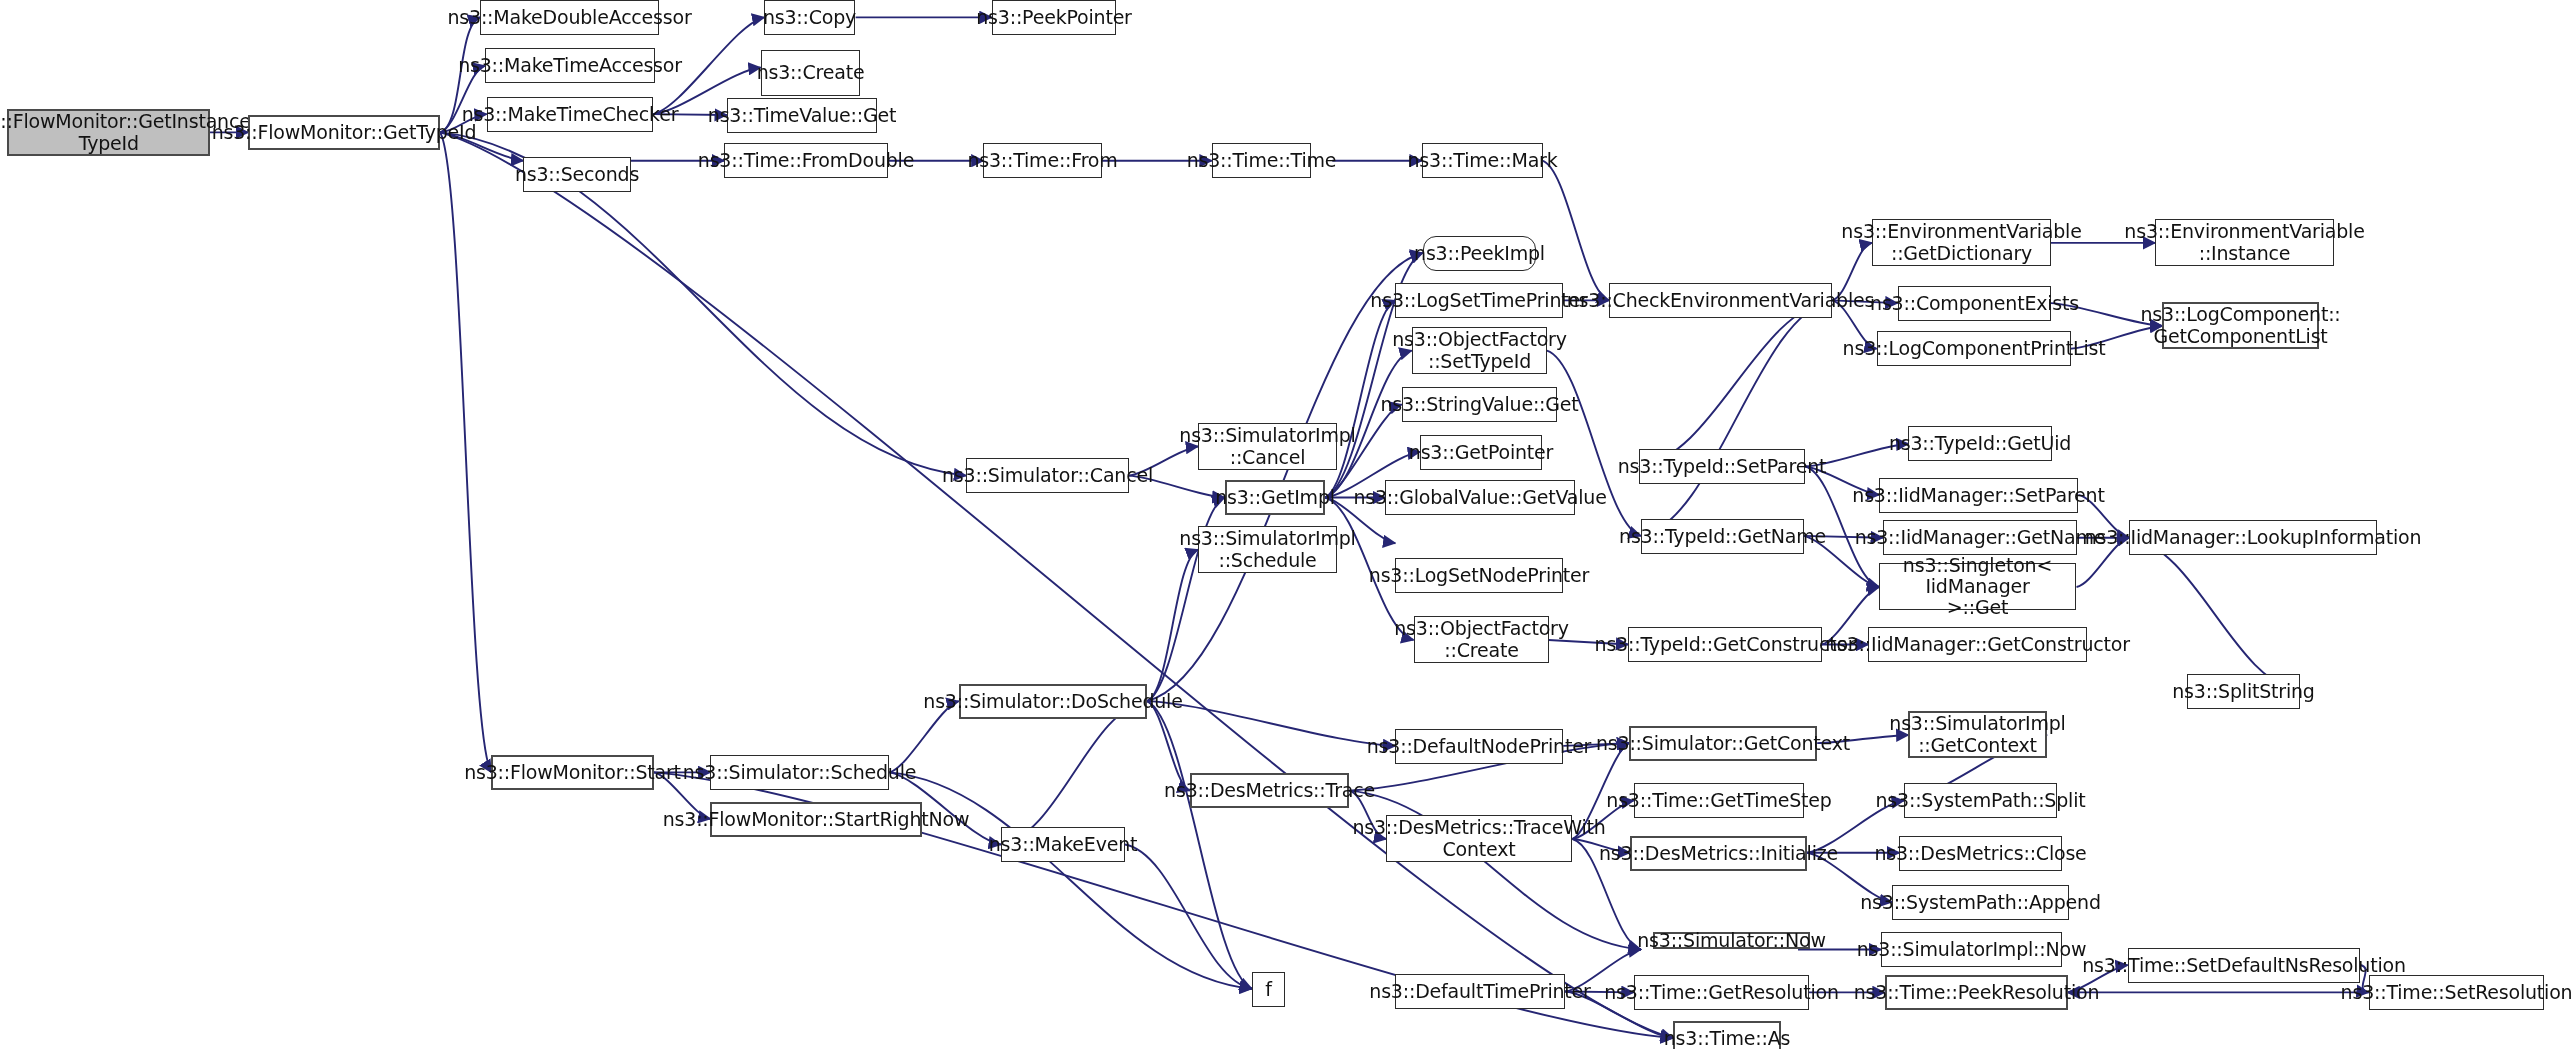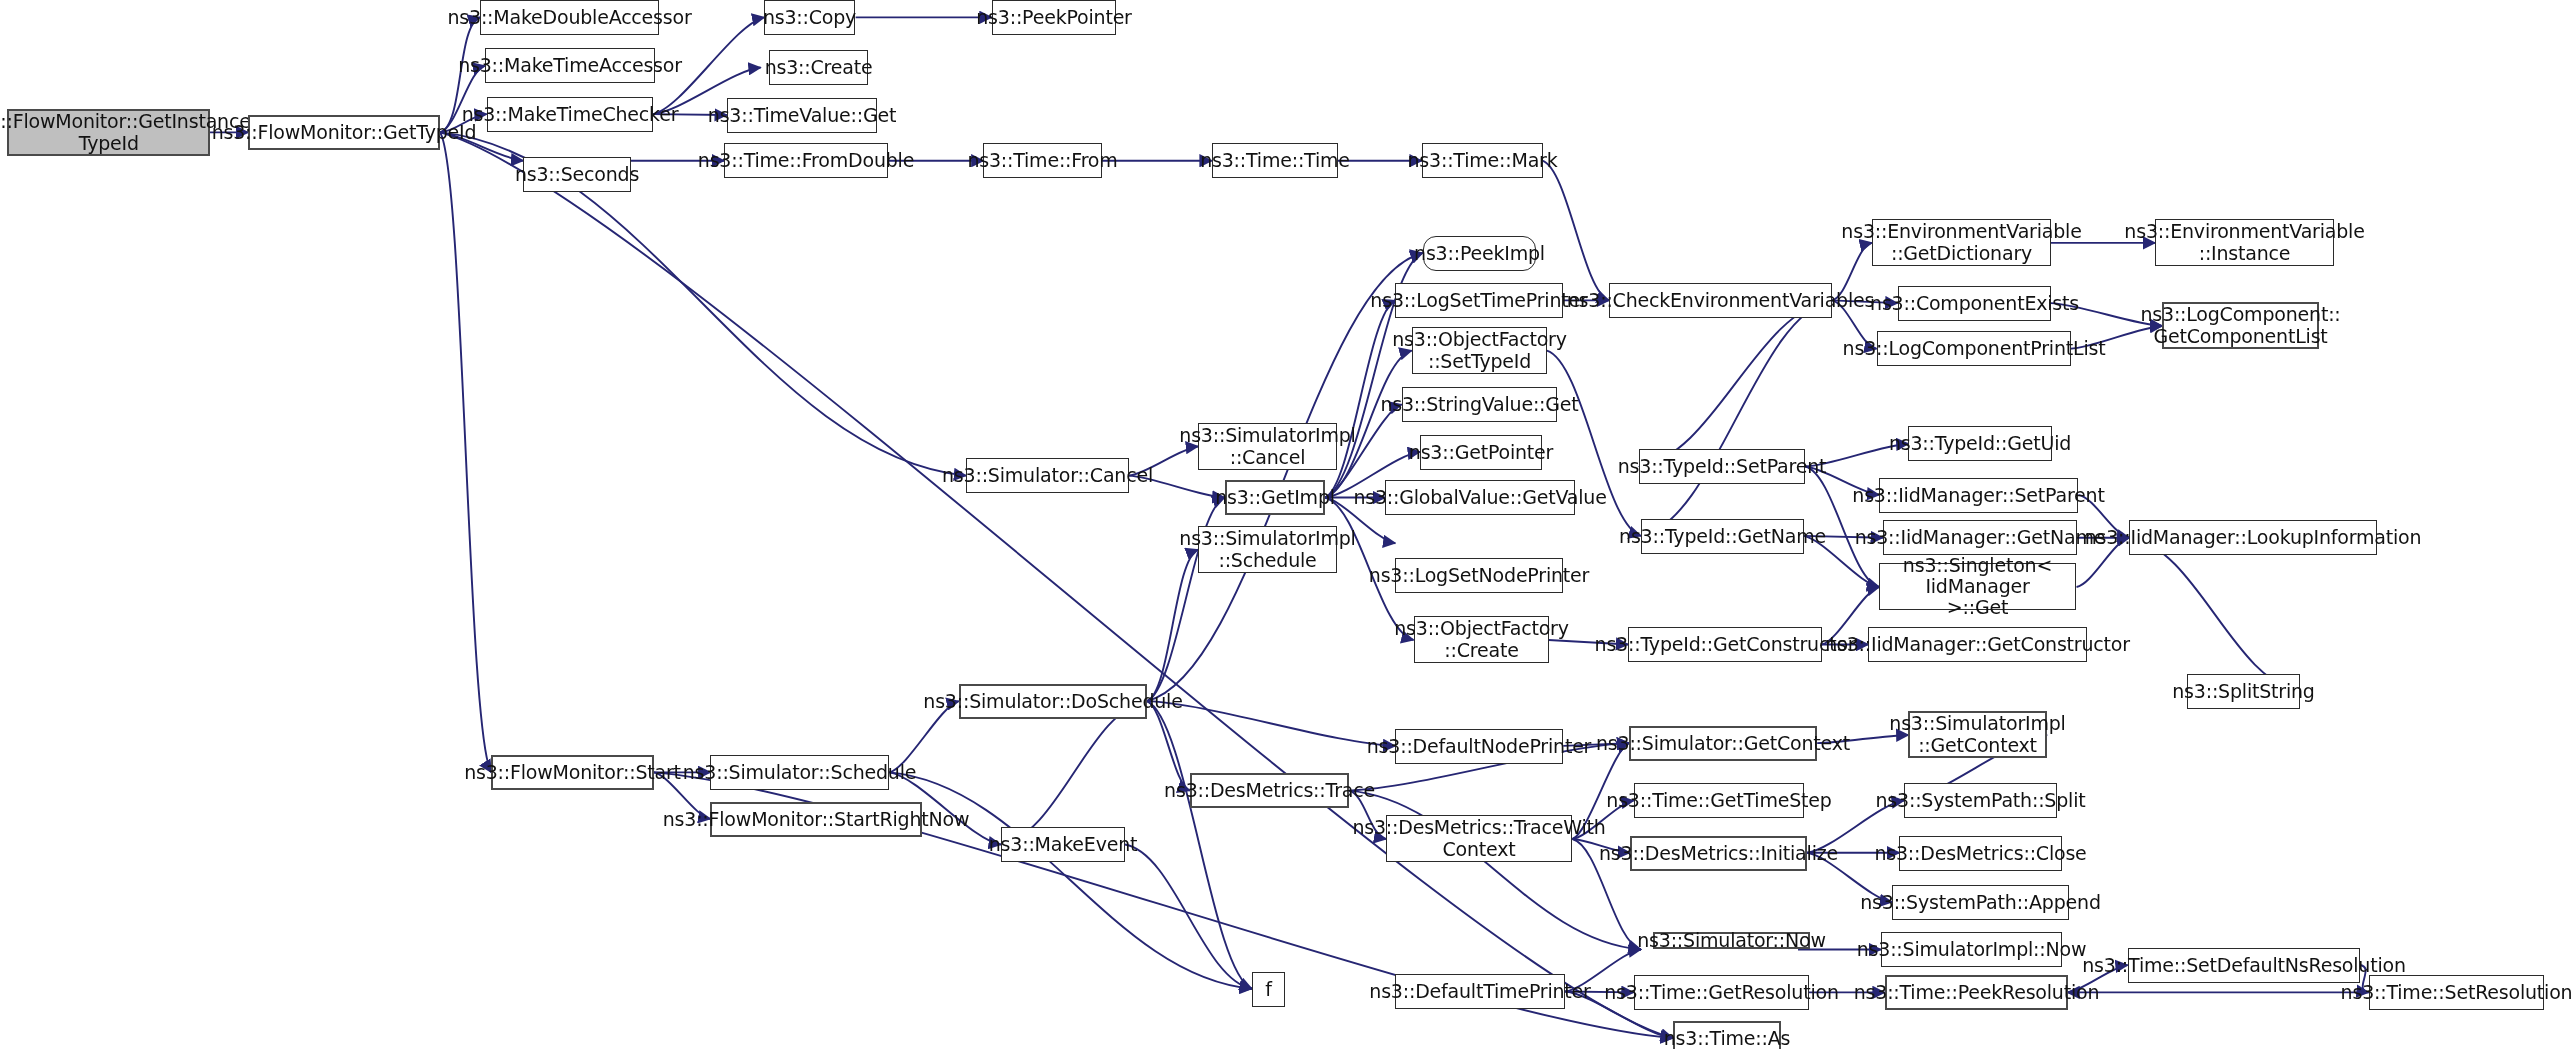--- a/index.html
+++ b/index.html
@@ -127,36 +127,36 @@
       </div>
       <div class="node" style="left: 487px; top: 97px; width: 166px; height: 35px;">
         <span>ns3::MakeTimeChecker</span>
       </div>
       <div class="node" style="left: 523px; top: 143px; width: 108px; height: 35px; margin-top: 14px;">
         <span>ns3::Seconds</span>
       </div>
       <div class="node" style="left: 764px; top: 0px; width: 91px; height: 35px;">
         <span>ns3::Copy</span>
       </div>
-      <div class="node" style="left: 761px; top: 50px; width: 99px; height: 35px; margin-left: 8px;">
+      <div class="node" style="left: 761px; top: 50px; width: 99px; height: 46px;">
         <span>ns3::Create</span>
       </div>
       <div class="node" style="left: 727px; top: 98px; width: 150px; height: 35px;">
         <span>ns3::TimeValue::Get</span>
       </div>
       <div class="node" style="left: 724px; top: 143px; width: 164px; height: 35px;">
         <span>ns3::Time::FromDouble</span>
       </div>
       <div class="node" style="left: 992px; top: 0px; width: 124px; height: 35px;">
         <span>ns3::PeekPointer</span>
       </div>
       <div class="node" style="left: 983px; top: 143px; width: 119px; height: 35px;">
         <span>ns3::Time::From</span>
       </div>
-      <div class="node" style="left: 1212px; top: 143px; width: 126px; height: 35px;">
+      <div class="node" style="left: 1212px; top: 143px; width: 99px; height: 35px;">
         <span>ns3::Time::Time</span>
       </div>
       <div class="node" style="left: 1422px; top: 143px; width: 121px; height: 35px;">
         <span>ns3::Time::Mark</span>
       </div>
       <div class="node" style="left: 1423px; top: 236px; width: 113px; height: 35px; border-radius: 13px;">
         <span>ns3::PeekImpl</span>
       </div>
       <div class="node" style="left: 1395px; top: 283px; width: 168px; height: 35px;">
         <span>ns3::LogSetTimePrinter</span>

